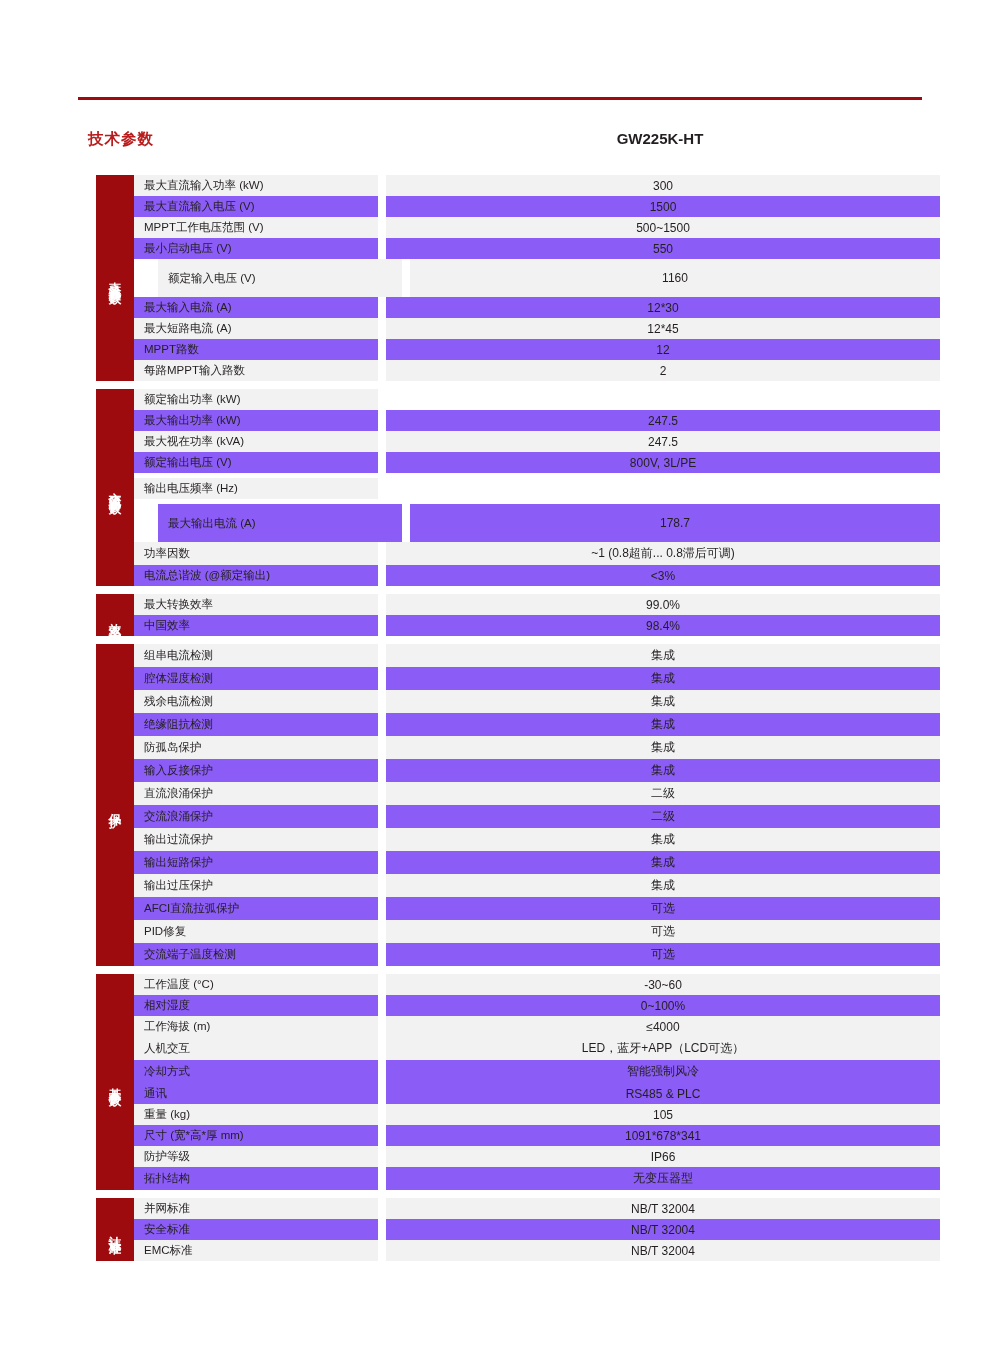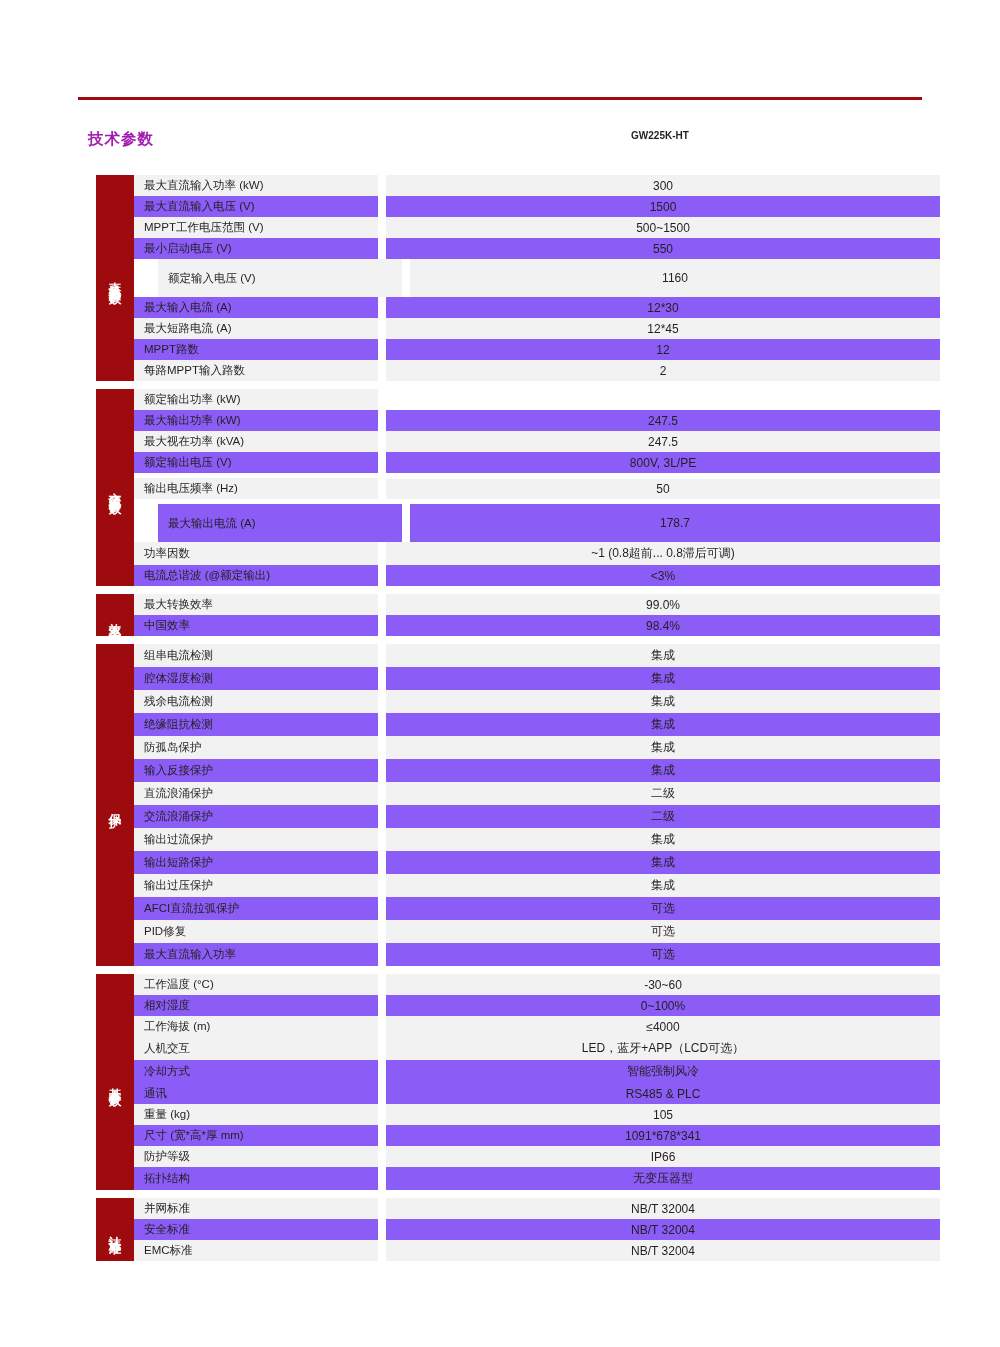--- a/index.html
+++ b/index.html
@@ -35,29 +35,29 @@
     width: 844px;
     height: 40px;
   }
   .doc-title {
     position: absolute;
     left: 10px;
     top: 4px;
     font-size: 15.5px;
     font-weight: bold;
     letter-spacing: 1px;
-    color: #a21caf;
+    color: #b91c1c;
   }
   .model-title {
     position: absolute;
     left: 320px;
     top: 5px;
     width: 524px;
     text-align: center;
-    font-size: 10px;
+    font-size: 15px;
     font-weight: bold;
     color: #231f20;
   }
   .table {
     position: absolute;
     left: 78px;
     top: 175px;
     width: 844px;
     margin-left: 18px;
   }
@@ -213,21 +213,20 @@
             <div class="cell-val">247.5</div>
           </div>
           <div class="row shade-dark">
             <div class="cell-name">额定输出电压 (V)</div>
             <div class="cell-gap"></div>
             <div class="cell-val">800V, 3L/PE</div>
           </div>
           <div class="row shade-light tall">
             <div class="cell-name">输出电压频率 (Hz)</div>
             <div class="cell-gap"></div>
-            <div class="cell-val">50</div>
           </div>
           <div class="row shade-dark taller">
             <div class="cell-name">最大输出电流 (A)</div>
             <div class="cell-gap"></div>
             <div class="cell-val">178.7</div>
           </div>
           <div class="row shade-light">
             <div class="cell-name">功率因数</div>
             <div class="cell-gap"></div>
             <div class="cell-val">~1 (0.8超前... 0.8滞后可调)</div>
@@ -320,21 +319,21 @@
             <div class="cell-name">AFCI直流拉弧保护</div>
             <div class="cell-gap"></div>
             <div class="cell-val">可选</div>
           </div>
           <div class="row shade-light">
             <div class="cell-name">PID修复</div>
             <div class="cell-gap"></div>
             <div class="cell-val">可选</div>
           </div>
           <div class="row shade-dark">
-            <div class="cell-name">最大直流输入功率</div>
+            <div class="cell-name">交流端子温度检测</div>
             <div class="cell-gap"></div>
             <div class="cell-val">可选</div>
           </div>
         </div>
       </div>
       <div class="group">
         <div class="group-label">
           <span>基本参数</span>
         </div>
         <div class="rows">

